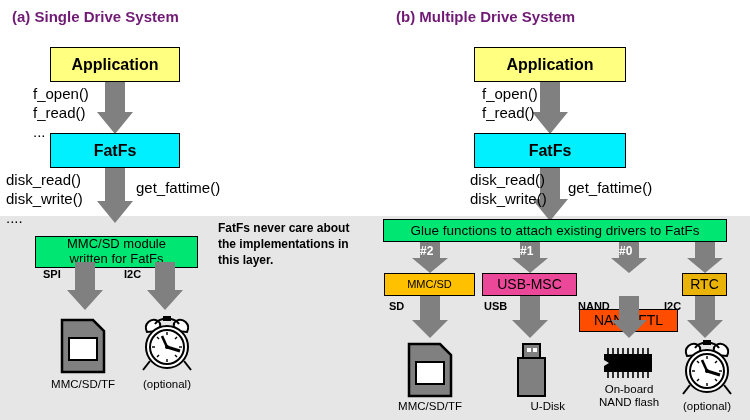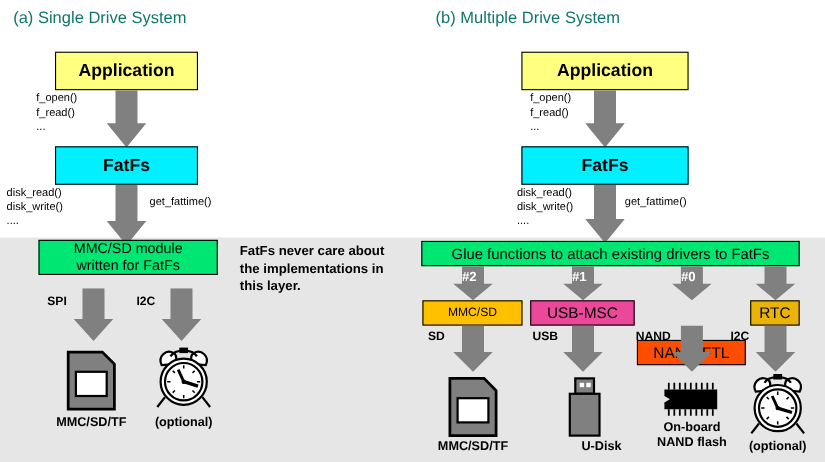--- a/index.html
+++ b/index.html
@@ -14,21 +14,21 @@
   .abs{position:absolute;}
 
   
   .hwband{
     left:0;top:216px;width:750px;height:204px;
     background:#e6e6e6;
   }
 
   
   .heading{
-    font-size:15px;font-weight:normal;color:#0f766e;
+    font-size:15px;font-weight:bold;color:#701a75;
     white-space:nowrap;letter-spacing:0px;
   }
 
   
   .box{
     box-sizing:border-box;
     border:1.5px solid #000;
     display:flex;align-items:center;justify-content:center;
     text-align:center;color:#000;
     line-height:1.12;
@@ -41,30 +41,30 @@
   .box-usb{background:#ec4899;font-size:14px;}
   .box-nand{background:#ff4d00;font-size:14px;margin-top:36px;}
   .box-rtc{background:#eab308;font-size:14px;}
 
   
   .arrow{display:block;}
   .arrow svg{display:block;}
 
   
   .calltxt{
-    font-size:10px;color:#000;white-space:nowrap;line-height:1.28;
+    font-size:15px;color:#000;white-space:nowrap;line-height:1.28;
   }
   .ifacelabel{
     font-size:11px;font-weight:bold;color:#000;white-space:nowrap;
   }
   .drvnum{
     font-size:12px;font-weight:bold;color:#ffffff;white-space:nowrap;
   }
   .devcaption{
-    font-size:11.5px;font-weight:bold;color:#000;
+    font-size:11.5px;font-weight:normal;color:#000;
     white-space:nowrap;text-align:center;line-height:1.15;
   }
   .note{
     font-size:12px;font-weight:bold;color:#000;line-height:1.35;
   }
 
   
   .icon svg{display:block;}
 </style>
 </head>
@@ -92,21 +92,21 @@
   <div class="abs arrow" style="left:97px;top:168px;">
     <svg width="36" height="55" viewBox="0 0 36 55">
       <polygon points="8,0 28,0 28,33 36,33 18,55 0,33 8,33" fill="#808080"></polygon>
     </svg>
   </div>
   <div class="abs calltxt" style="left:6px;top:170px;white-space:pre;">disk_read()
 disk_write()
 ....</div>
   <div class="abs calltxt" style="left:136px;top:178px;">get_fattime()</div>
 
-  <div class="abs box box-green" style="left:35px;top:218px;width:163px;height:32px;white-space:pre;">MMC/SD module
+  <div class="abs box box-green" style="left:35px;top:236px;width:163px;height:32px;white-space:pre;">MMC/SD module
 written for FatFs</div>
 
   <div class="abs arrow" style="left:67px;top:262px;">
     <svg width="36" height="48" viewBox="0 0 36 48">
       <polygon points="8,0 28,0 28,28 36,28 18,48 0,28 8,28" fill="#808080"></polygon>
     </svg>
   </div>
   <div class="abs ifacelabel" style="left:43px;top:268px;">SPI</div>
 
   <div class="abs arrow" style="left:147px;top:262px;">

